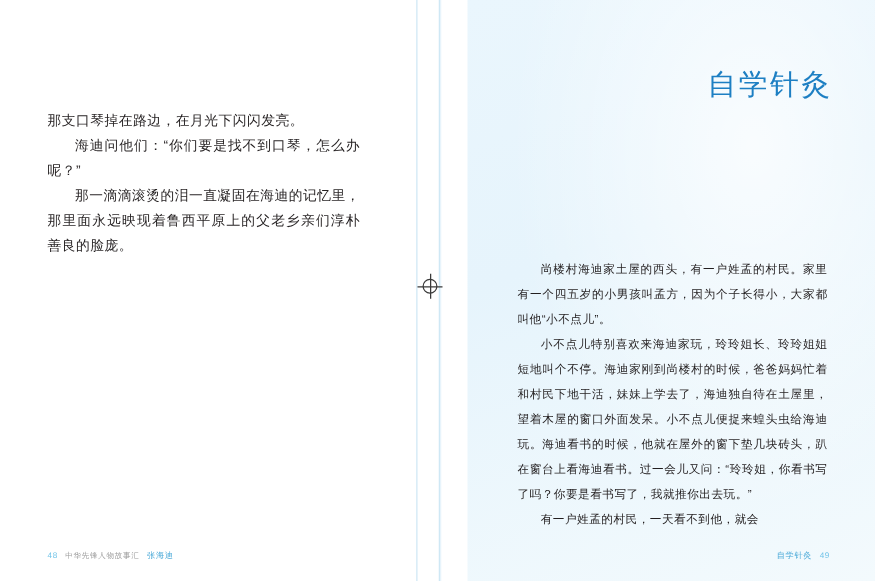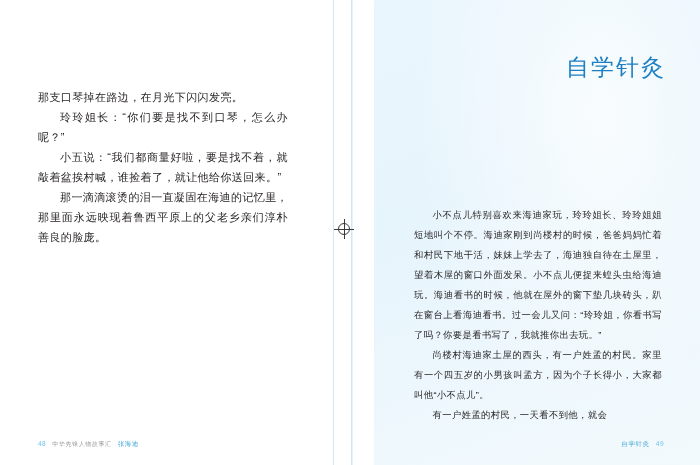--- a/index.html
+++ b/index.html
@@ -181,22 +181,21 @@
   }
 </style>
 </head>
 <body>
 
 <div class="spread">
 
   <div class="page-left">
     <div class="body-text">
       <p>那支口琴掉在路边，在月光下闪闪发亮。</p>
-      <p class="indent">玲玲姐长：“你们要是找不到口琴，怎么办呢？”</p>
-      <p class="indent">小五说：“我们都商量好啦，要是找不着，就敲着盆挨村喊，谁捡着了，就让他给你送回来。”</p>
+      <p class="indent">海迪问他们：“你们要是找不到口琴，怎么办呢？”</p>
       <p class="indent">那一滴滴滚烫的泪一直凝固在海迪的记忆里，那里面永远映现着鲁西平原上的父老乡亲们淳朴善良的脸庞。</p>
     </div>
     <div class="footer-left">
       <span class="folio">48</span>
       <span class="footer-series">中华先锋人物故事汇</span>
       <span class="footer-name">张海迪</span>
     </div>
   </div>
 
   <div class="gutter">
@@ -206,22 +205,22 @@
     <div class="reg-mark">
       <div class="ring"></div>
       <div class="vline"></div>
       <div class="hline"></div>
     </div>
   </div>
 
   <div class="page-right">
     <div class="chapter-title">自学针灸</div>
     <div class="body-text">
+      <p class="indent">尚楼村海迪家土屋的西头，有一户姓孟的村民。家里有一个四五岁的小男孩叫孟方，因为个子长得小，大家都叫他“小不点儿”。</p>
       <p class="indent">小不点儿特别喜欢来海迪家玩，玲玲姐长、玲玲姐姐短地叫个不停。海迪家刚到尚楼村的时候，爸爸妈妈忙着和村民下地干活，妹妹上学去了，海迪独自待在土屋里，望着木屋的窗口外面发呆。小不点儿便捉来蝗头虫给海迪玩。海迪看书的时候，他就在屋外的窗下垫几块砖头，趴在窗台上看海迪看书。过一会儿又问：“玲玲姐，你看书写了吗？你要是看书写了，我就推你出去玩。”</p>
-      <p class="indent">尚楼村海迪家土屋的西头，有一户姓孟的村民。家里有一个四五岁的小男孩叫孟方，因为个子长得小，大家都叫他“小不点儿”。</p>
       <p class="indent">有一户姓孟的村民，一天看不到他，就会</p>
     </div>
     <div class="footer-right">
       <span class="footer-chapter">自学针灸</span>
       <span class="folio-right">49</span>
     </div>
   </div>
 
 </div>
 

